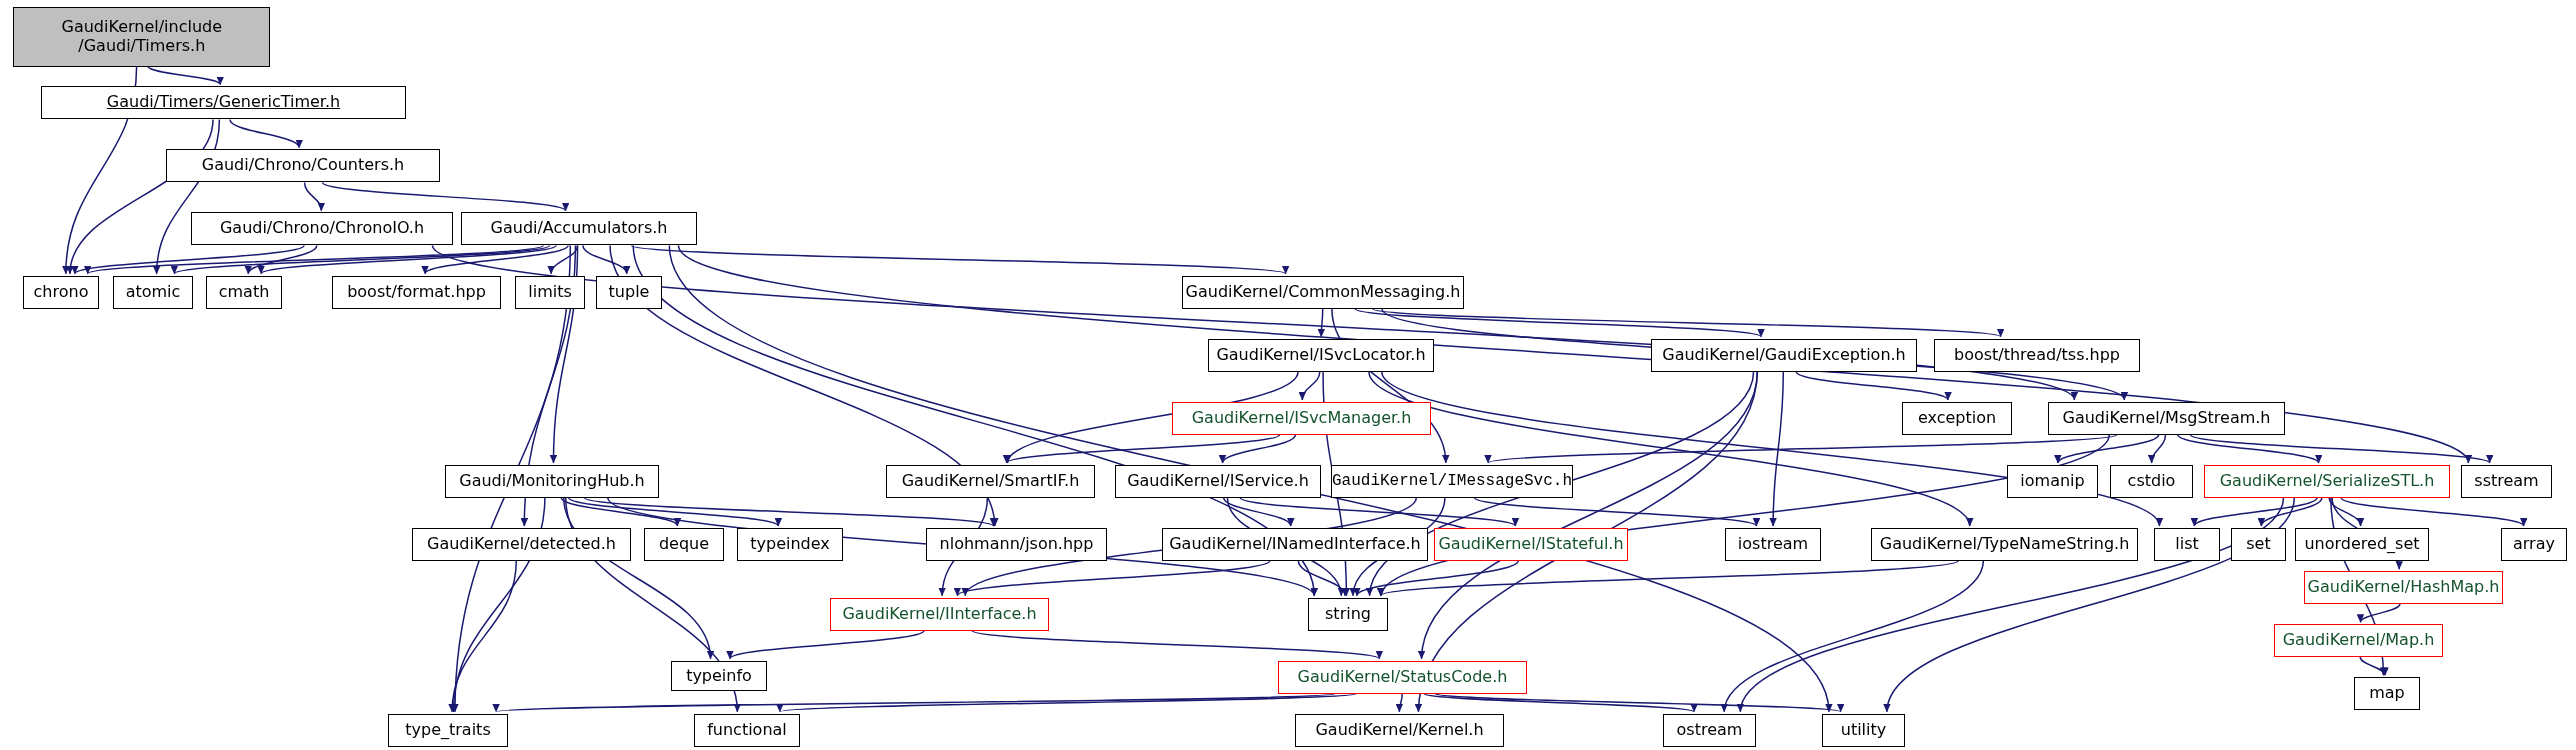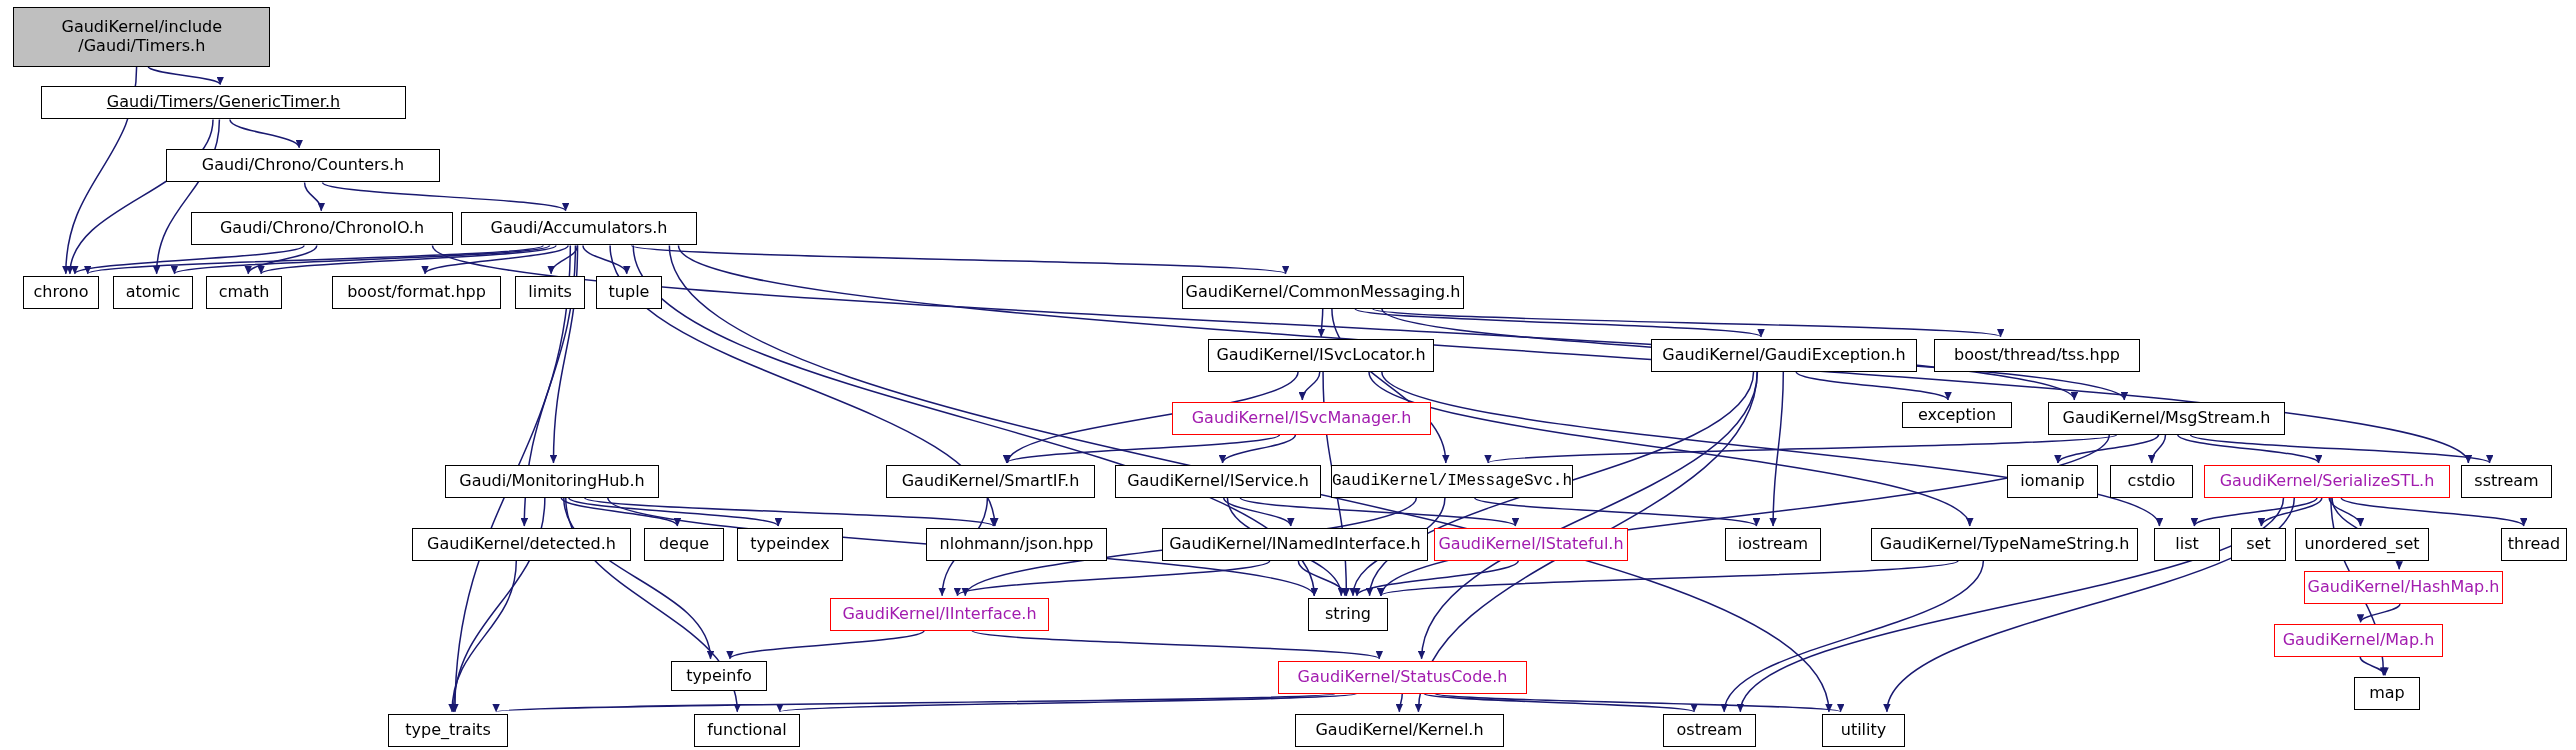--- a/index.html
+++ b/index.html
@@ -4,21 +4,21 @@
 <style>
   html,body{margin:0;padding:0;background:#ffffff;}
   #canvas{position:relative;width:2576px;height:750px;background:#ffffff;overflow:hidden;
           font-family:"DejaVu Sans","Liberation Sans",sans-serif;}
   #edges{position:absolute;left:0;top:0;width:2576px;height:750px;z-index:1;}
   .node{position:absolute;background:#ffffff;border:1.5px solid #000000;box-sizing:border-box;
         display:flex;flex-direction:column;align-items:center;justify-content:center;
         font-size:16px;line-height:1.15;color:#000000;white-space:nowrap;z-index:2;
         text-align:center;cursor:pointer;}
   .node.root{background:#bfbfbf;}
-  .node.truncated{border-color:#ff0000;color:#a21caf;}
+  .node.truncated{border-color:#ff0000;color:#14532d;}
 </style>
 </head>
 <body>
 
 <div id="canvas">
   <svg id="edges" xmlns="http://www.w3.org/2000/svg" viewBox="0 0 3104 904" width="2576" height="750">
     <defs>
       <marker id="arrow" markerWidth="11" markerHeight="9" refX="9.5" refY="4.5" orient="auto" markerUnits="userSpaceOnUse">
         <path d="M0,0 L10,4.5 L0,9 z" fill="#191970"></path>
       </marker>
@@ -123,42 +123,42 @@
     <div class="node normal" style="left: 113px; top: 276px; width: 80px; height: 33px;">atomic</div>
     <div class="node normal" style="left: 206px; top: 276px; width: 76px; height: 33px;">cmath</div>
     <div class="node normal" style="left: 332px; top: 276px; width: 169px; height: 33px;">boost/format.hpp</div>
     <div class="node normal" style="left: 515px; top: 276px; width: 70px; height: 33px;">limits</div>
     <div class="node normal" style="left: 596px; top: 276px; width: 66px; height: 33px;">tuple</div>
     <div class="node normal" style="left: 1182px; top: 276px; width: 282px; height: 33px;">GaudiKernel/CommonMessaging.h</div>
     <div class="node normal" style="left: 1208px; top: 339px; width: 226px; height: 33px;">GaudiKernel/ISvcLocator.h</div>
     <div class="node normal" style="left: 1651px; top: 339px; width: 266px; height: 33px;">GaudiKernel/GaudiException.h</div>
     <div class="node normal" style="left: 1934px; top: 339px; width: 206px; height: 33px;">boost/thread/tss.hpp</div>
     <div class="node truncated" style="left: 1172px; top: 402px; width: 259px; height: 33px;">GaudiKernel/ISvcManager.h</div>
-    <div class="node normal" style="left: 1902px; top: 402px; width: 110px; height: 26px;">exception</div>
+    <div class="node normal" style="left: 1902px; top: 402px; width: 110px; height: 33px;">exception</div>
     <div class="node normal" style="left: 2048px; top: 402px; width: 237px; height: 33px;">GaudiKernel/MsgStream.h</div>
     <div class="node normal" style="left: 445px; top: 465px; width: 214px; height: 33px;">Gaudi/MonitoringHub.h</div>
     <div class="node normal" style="left: 886px; top: 465px; width: 209px; height: 33px;">GaudiKernel/SmartIF.h</div>
     <div class="node normal" style="left: 1115px; top: 465px; width: 206px; height: 33px;">GaudiKernel/IService.h</div>
     <div class="node normal" style="left: 1331px; top: 465px; width: 242px; height: 33px; font-family: Liberation Mono, monospace;">GaudiKernel/IMessageSvc.h</div>
     <div class="node normal" style="left: 2007px; top: 465px; width: 91px; height: 33px;">iomanip</div>
     <div class="node normal" style="left: 2110px; top: 465px; width: 83px; height: 33px;">cstdio</div>
     <div class="node truncated" style="left: 2204px; top: 465px; width: 246px; height: 33px;">GaudiKernel/SerializeSTL.h</div>
     <div class="node normal" style="left: 2461px; top: 465px; width: 91px; height: 33px;">sstream</div>
     <div class="node normal" style="left: 412px; top: 528px; width: 219px; height: 33px;">GaudiKernel/detected.h</div>
     <div class="node normal" style="left: 644px; top: 528px; width: 80px; height: 33px;">deque</div>
     <div class="node normal" style="left: 737px; top: 528px; width: 106px; height: 33px;">typeindex</div>
     <div class="node normal" style="left: 926px; top: 528px; width: 181px; height: 33px;">nlohmann/json.hpp</div>
     <div class="node normal" style="left: 1162px; top: 528px; width: 266px; height: 33px;">GaudiKernel/INamedInterface.h</div>
     <div class="node truncated" style="left: 1434px; top: 528px; width: 194px; height: 33px;">GaudiKernel/IStateful.h</div>
     <div class="node normal" style="left: 1725px; top: 528px; width: 96px; height: 33px;">iostream</div>
     <div class="node normal" style="left: 1871px; top: 528px; width: 267px; height: 33px;">GaudiKernel/TypeNameString.h</div>
     <div class="node normal" style="left: 2154px; top: 528px; width: 66px; height: 33px;">list</div>
     <div class="node normal" style="left: 2231px; top: 528px; width: 55px; height: 33px;">set</div>
     <div class="node normal" style="left: 2295px; top: 528px; width: 134px; height: 33px;">unordered_set</div>
-    <div class="node normal" style="left: 2501px; top: 528px; width: 66px; height: 33px;">thread</div>
+    <div class="node normal" style="left: 2501px; top: 528px; width: 66px; height: 33px;">array</div>
     <div class="node truncated" style="left: 2304px; top: 571px; width: 199px; height: 33px;">GaudiKernel/HashMap.h</div>
     <div class="node truncated" style="left: 830px; top: 598px; width: 219px; height: 33px;">GaudiKernel/IInterface.h</div>
     <div class="node normal" style="left: 1308px; top: 598px; width: 80px; height: 33px;">string</div>
     <div class="node truncated" style="left: 2274px; top: 624px; width: 169px; height: 33px;">GaudiKernel/Map.h</div>
     <div class="node normal" style="left: 671px; top: 661px; width: 96px; height: 30px;">typeinfo</div>
     <div class="node truncated" style="left: 1278px; top: 661px; width: 249px; height: 33px;">GaudiKernel/StatusCode.h</div>
     <div class="node normal" style="left: 2354px; top: 677px; width: 66px; height: 33px;">map</div>
     <div class="node normal" style="left: 388px; top: 714px; width: 120px; height: 33px;">type_traits</div>
     <div class="node normal" style="left: 694px; top: 714px; width: 106px; height: 33px;">functional</div>
     <div class="node normal" style="left: 1295px; top: 714px; width: 209px; height: 33px;">GaudiKernel/Kernel.h</div>

